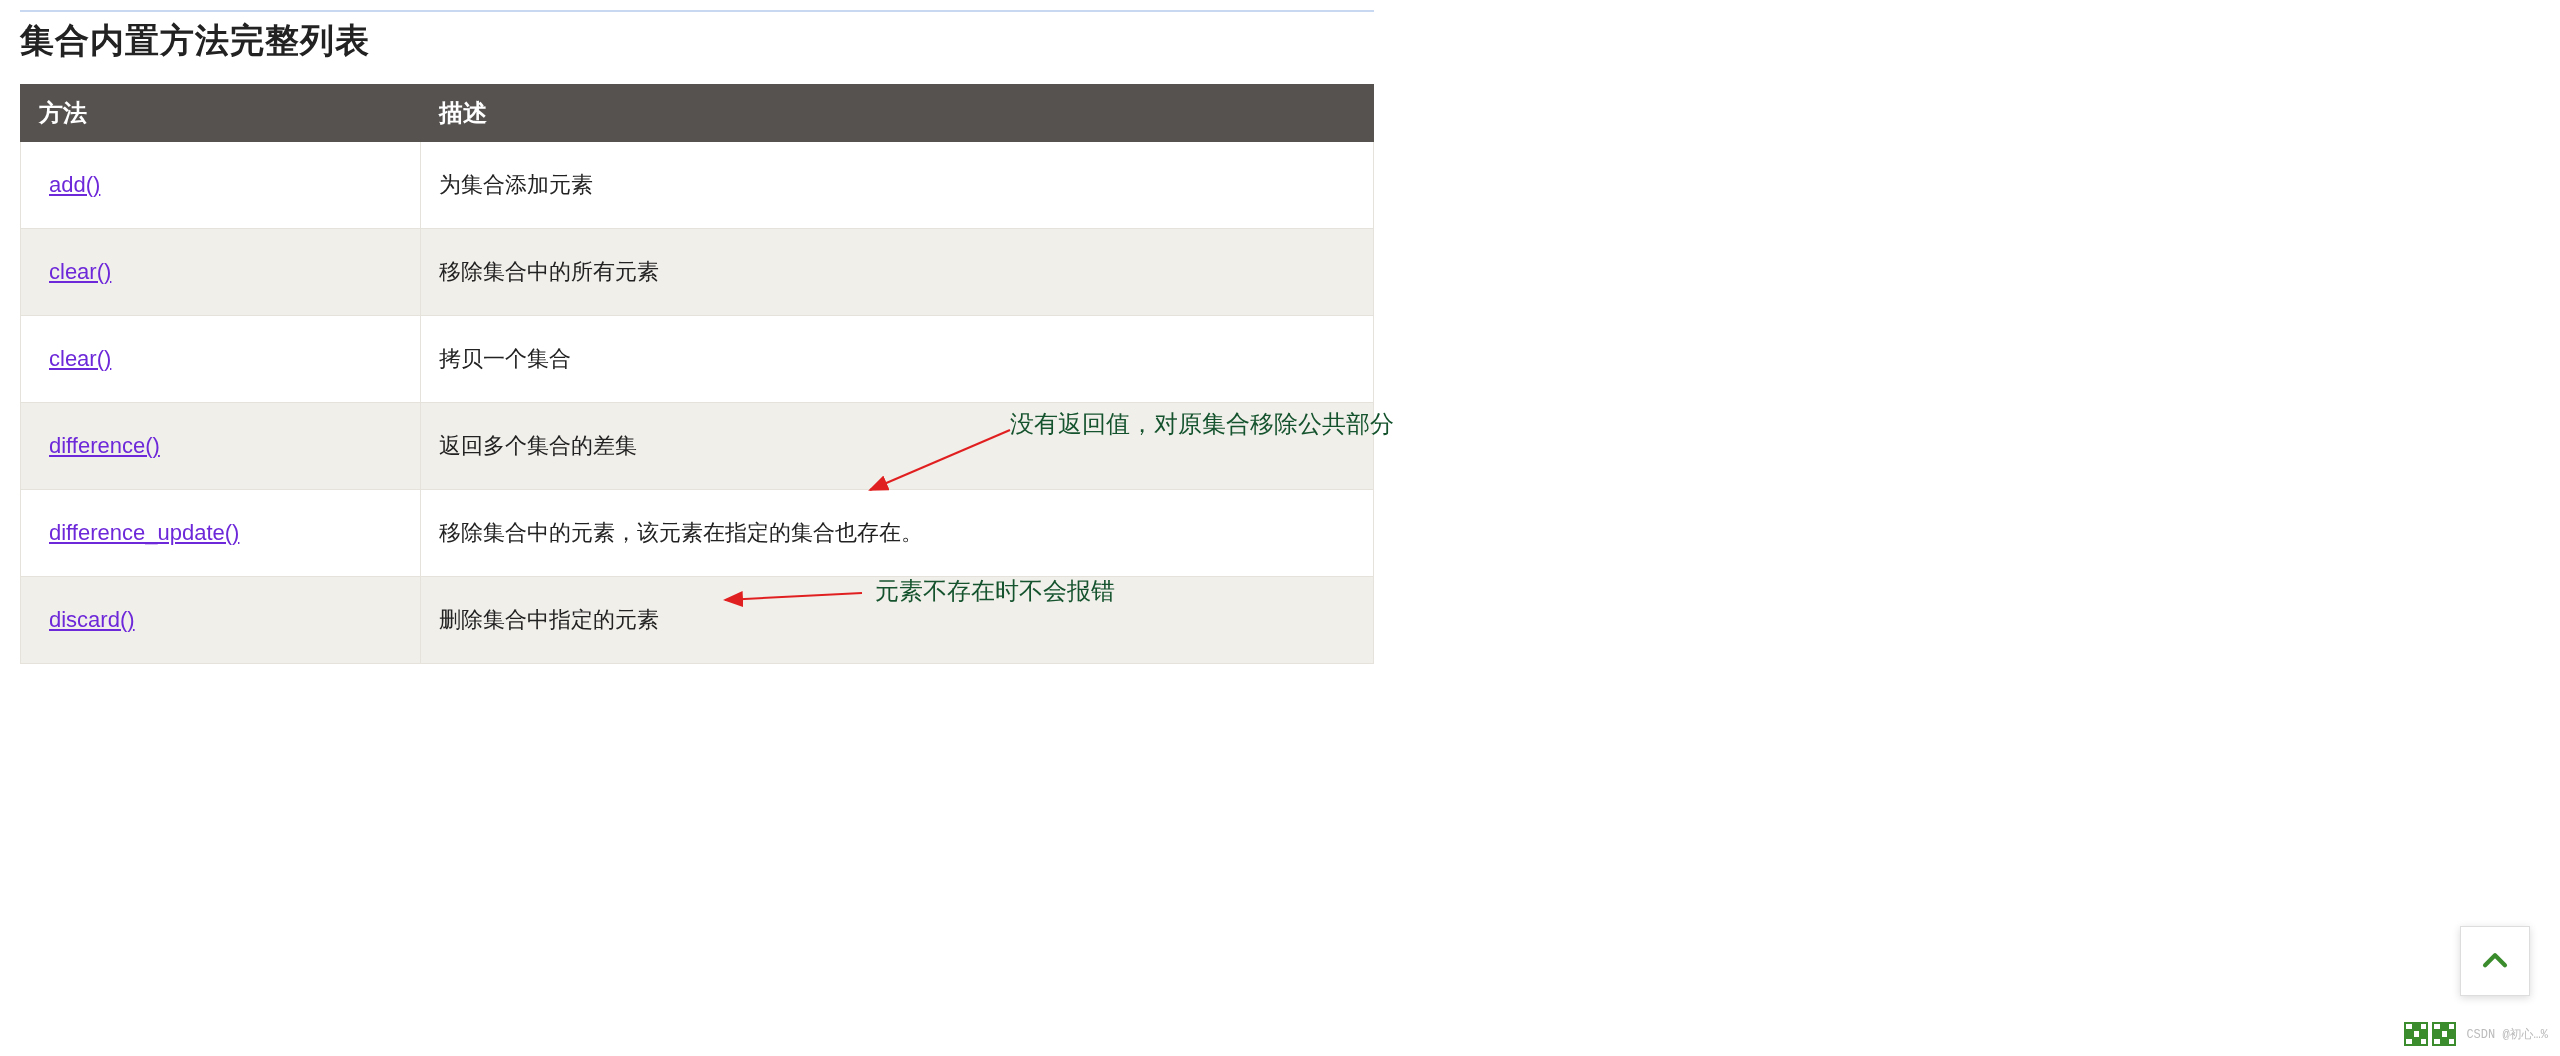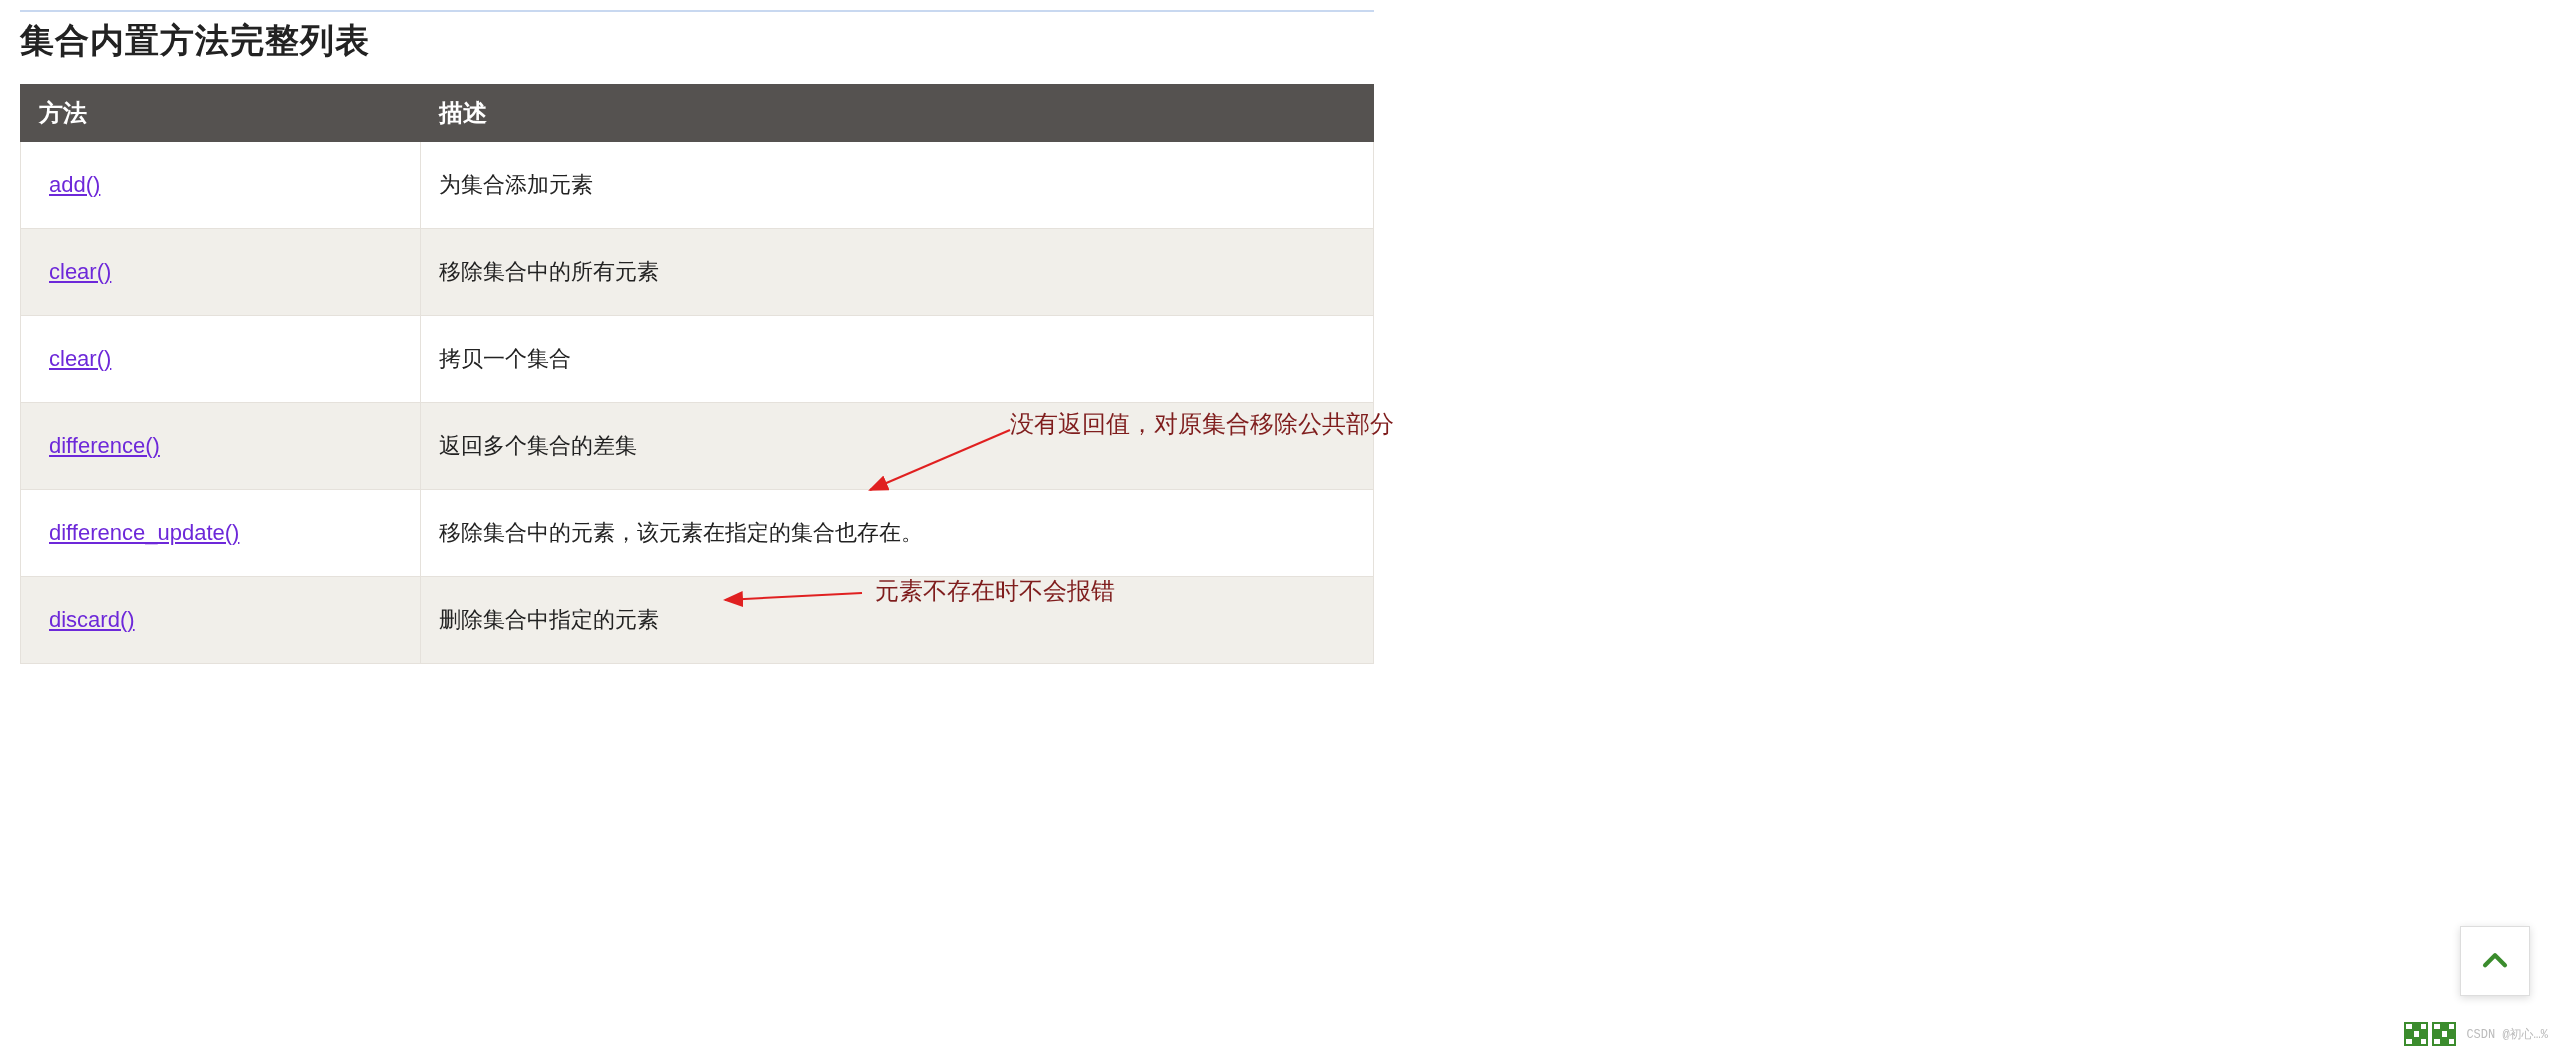--- a/index.html
+++ b/index.html
@@ -52,21 +52,21 @@
     margin-left: 10px;
   }
   .annotations {
     position: absolute;
     top: 0; left: 0;
     width: 2560px; height: 1056px;
     pointer-events: none;
   }
   .anno-text {
     position: absolute;
-    color: #7f1d1d;
+    color: #14532d;
     font-size: 24px;
     white-space: nowrap;
   }
   .scroll-top-btn {
     position: absolute;
     right: 30px;
     bottom: 60px;
     width: 70px;
     height: 70px;
     background: #fff;

